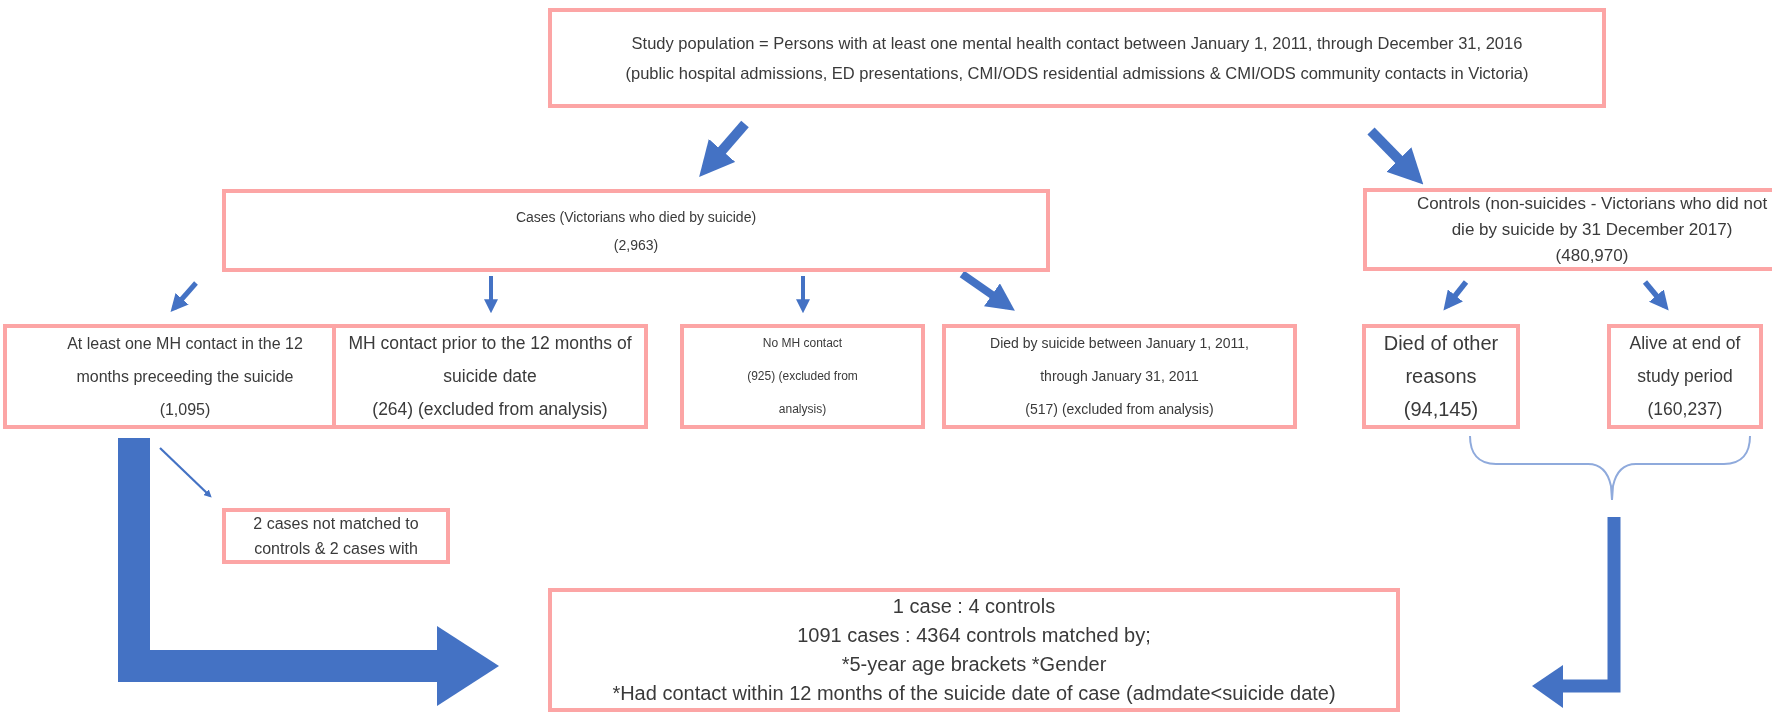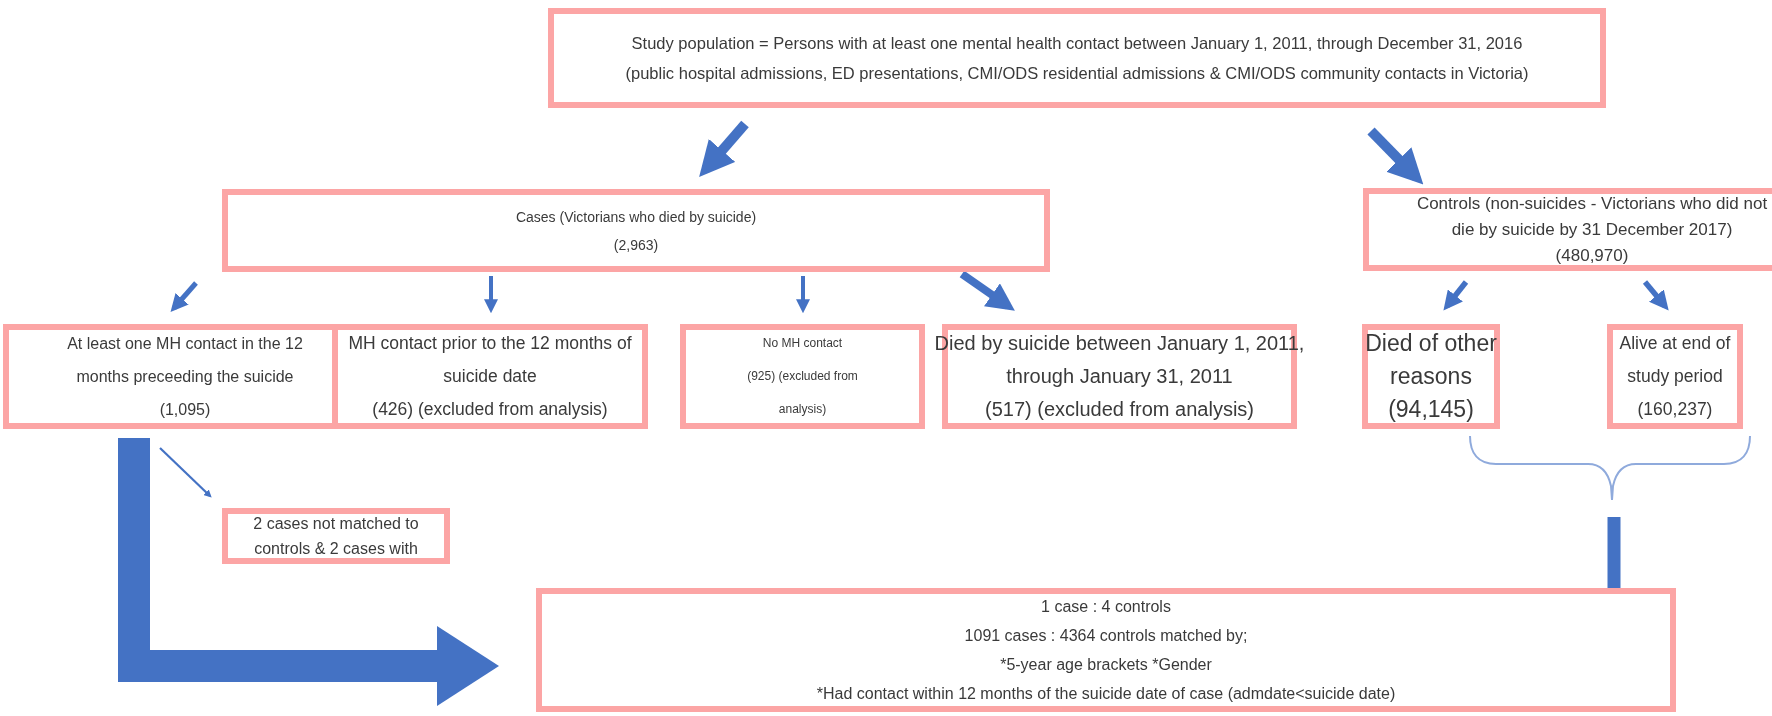--- a/index.html
+++ b/index.html
@@ -8,21 +8,21 @@
     width:1772px;height:716px;
     background:#ffffff;
     font-family:"Liberation Sans", sans-serif;
     color:#3a3a3a;
     overflow:hidden;
   }
   .arrow-layer{position:absolute;left:0;top:0;width:1772px;height:716px;}
   .box{
     position:absolute;
     box-sizing:border-box;
-    border:6px solid #fca5a5;
+    border:4px solid #fca5a5;
     background:#ffffff;
     display:flex;flex-direction:column;
     justify-content:center;align-items:center;
     text-align:center;
   }
   .ln{white-space:nowrap;}
 </style>
 </head>
 <body>
 
@@ -81,52 +81,52 @@
 
   <div class="box" style="left:3px;top:324px;width:364px;height:105px;font-size:16px;line-height:33px">
     <div class="ln">At least one MH contact in the 12</div>
     <div class="ln">months preceeding the suicide</div>
     <div class="ln">(1,095)</div>
   </div>
 
   <div class="box" style="left:332px;top:324px;width:316px;height:105px;font-size:17.5px;line-height:33px">
     <div class="ln">MH contact prior to the 12 months of</div>
     <div class="ln">suicide date</div>
-    <div class="ln">(426) (excluded from analysis)</div>
+    <div class="ln">(264) (excluded from analysis)</div>
   </div>
 
   <div class="box" style="left:680px;top:324px;width:245px;height:105px;font-size:12px;line-height:33px">
     <div class="ln">No MH contact</div>
     <div class="ln">(925) (excluded from</div>
     <div class="ln">analysis)</div>
   </div>
 
-  <div class="box" style="left:942px;top:324px;width:355px;height:105px;font-size:20px;line-height:33px">
+  <div class="box" style="left:942px;top:324px;width:355px;height:105px;font-size:14px;line-height:33px">
     <div class="ln">Died by suicide between January 1, 2011,</div>
     <div class="ln">through January 31, 2011</div>
     <div class="ln">(517) (excluded from analysis)</div>
   </div>
 
-  <div class="box" style="left:1362px;top:324px;width:138px;height:105px;font-size:23px;line-height:33px">
+  <div class="box" style="left:1362px;top:324px;width:158px;height:105px;font-size:20px;line-height:33px">
     <div class="ln">Died of other</div>
     <div class="ln">reasons</div>
     <div class="ln">(94,145)</div>
   </div>
 
-  <div class="box" style="left:1607px;top:324px;width:136px;height:105px;font-size:17.5px;line-height:33px">
+  <div class="box" style="left:1607px;top:324px;width:156px;height:105px;font-size:17.5px;line-height:33px">
     <div class="ln">Alive at end of</div>
     <div class="ln">study period</div>
     <div class="ln">(160,237)</div>
   </div>
 
   <div class="box" style="left:222px;top:508px;width:228px;height:56px;font-size:16px;line-height:25px">
     <div class="ln">2 cases not matched to</div>
     <div class="ln">controls &amp; 2 cases with</div>
   </div>
 
-  <div class="box" style="left:536px;top:588px;width:1140px;height:124px;font-size:16px;line-height:29px">
+  <div class="box" style="left:548px;top:588px;width:852px;height:124px;font-size:20px;line-height:29px">
     <div class="ln">1 case : 4 controls</div>
     <div class="ln">1091 cases : 4364 controls matched by;</div>
     <div class="ln">*5-year age brackets *Gender</div>
     <div class="ln">*Had contact within 12 months of the suicide date of case (admdate&lt;suicide date)</div>
   </div>
 
 </div>
 
 </body></html>

